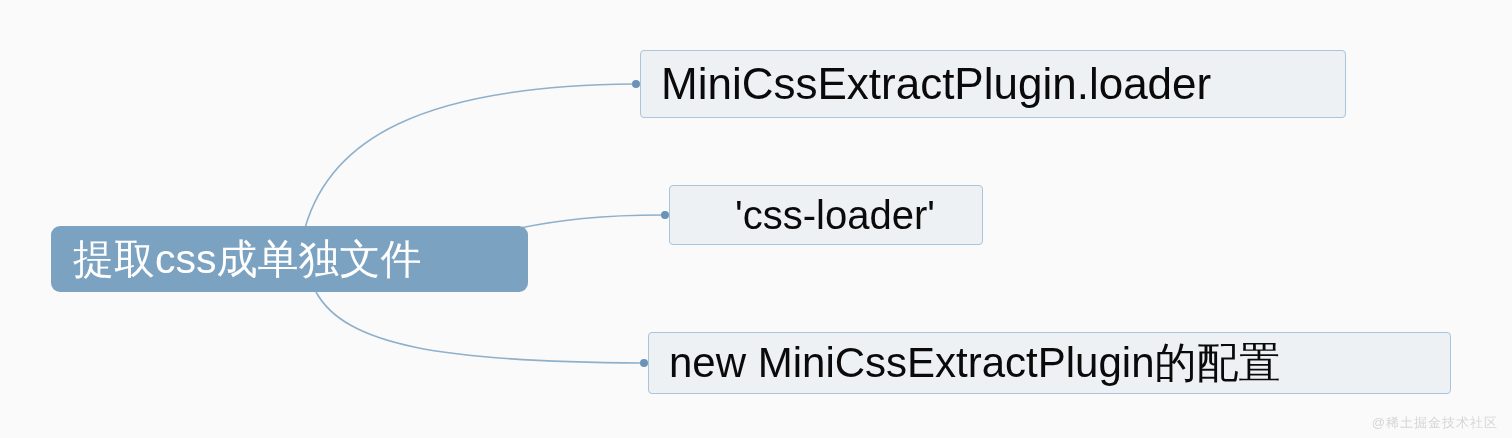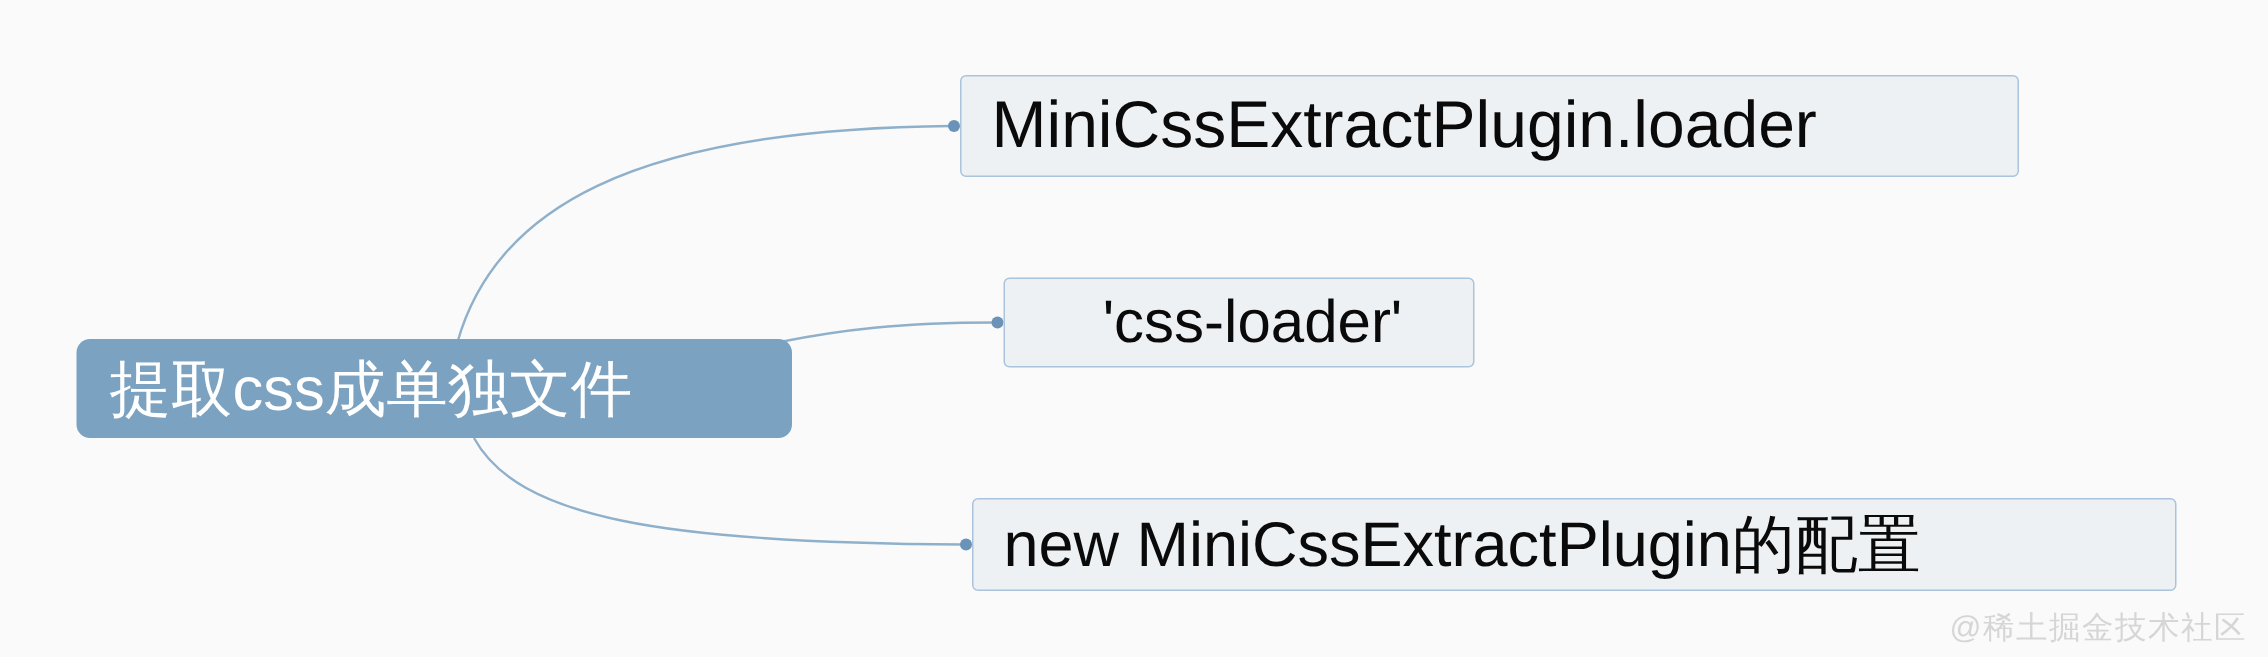--- a/index.html
+++ b/index.html
@@ -77,21 +77,21 @@
     width: 803px;
     height: 62px;
     font-size: 42px;
     padding-left: 20px;
     text-align: center;
   }
   .watermark {
     position: absolute;
     right: 14px;
     bottom: 6px;
-    font-size: 21px;
+    font-size: 13px;
     color: #d6d6d6;
     letter-spacing: 1px;
     user-select: none;
   }
 </style>
 </head>
 <body>
 
 <div id="mindmap">
 

